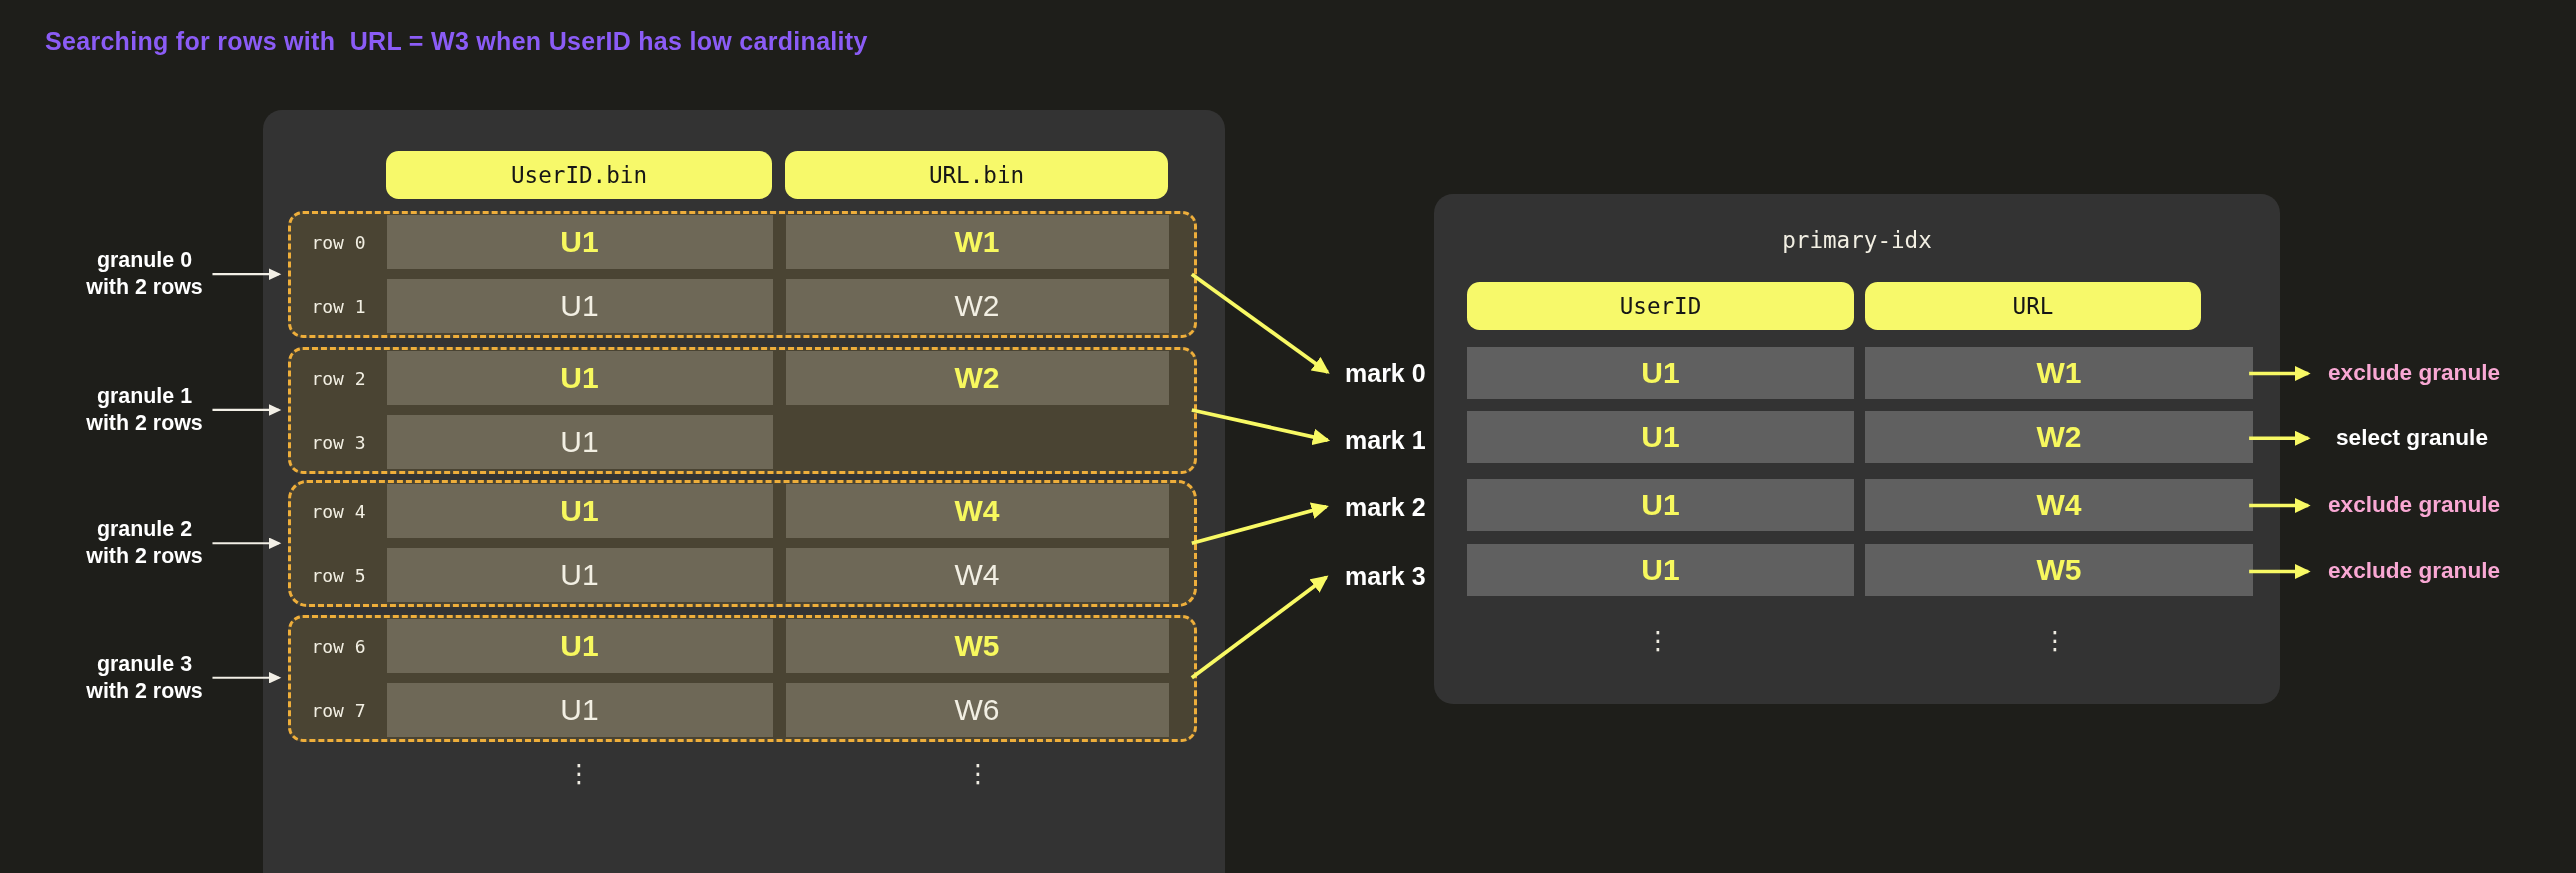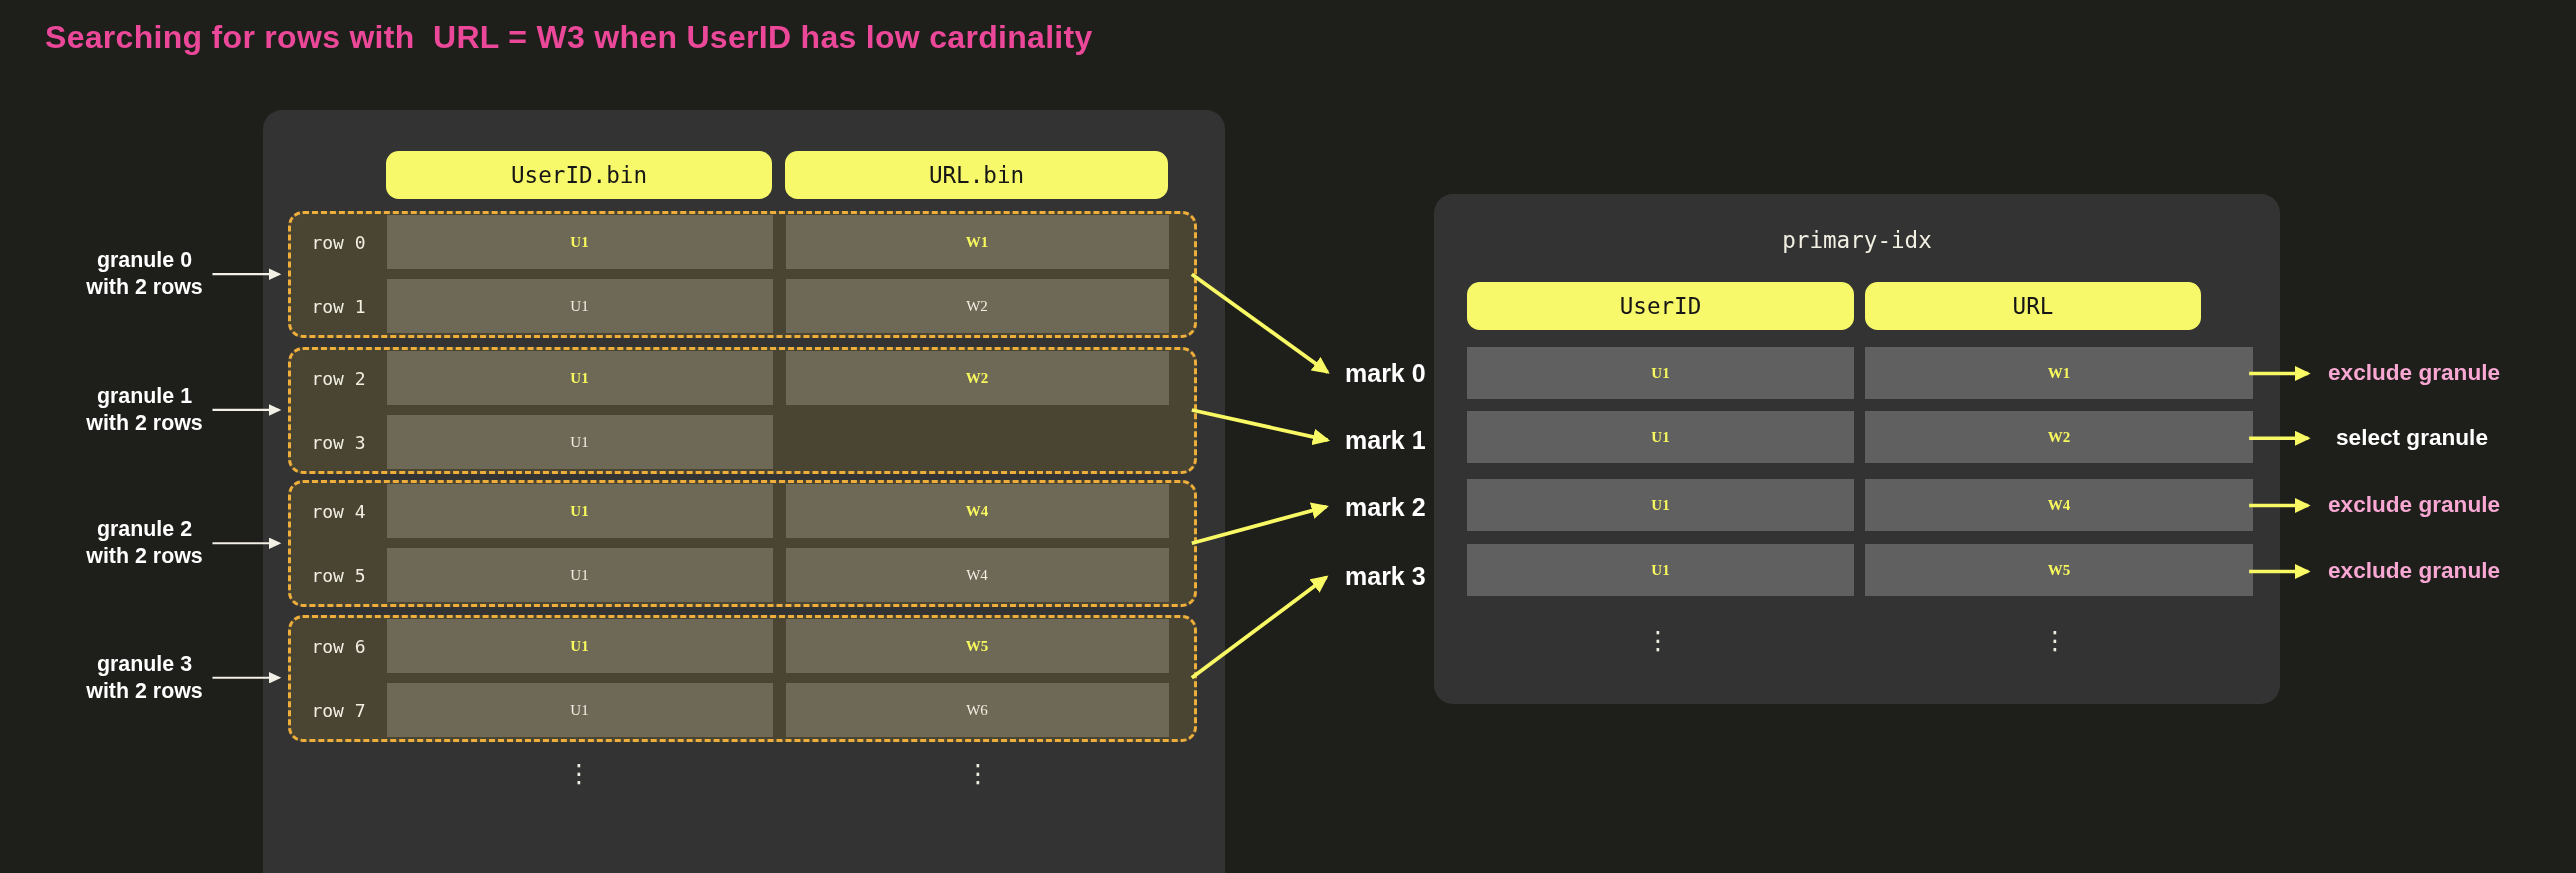--- a/index.html
+++ b/index.html
@@ -4,21 +4,21 @@
 <style>
   html,body { margin:0; padding:0; background:#1e1e1a; }
   .canvas {
     position:relative; width:2576px; height:874px; overflow:hidden;
     background:#1e1e1a; font-family:"Liberation Sans", sans-serif;
   }
   .abs { position:absolute; }
 
   
   .page-title {
-    left:45px; top:19px; font-size:32px; font-weight:bold; color:#ec4899;
+    left:45px; top:27px; font-size:25px; font-weight:bold; color:#8b5cf6;
     white-space:pre; letter-spacing:0.3px;
   }
 
   
   .panel { background:#333333; border-radius:19px; }
   .left-panel  { left:263px; top:110px; width:962px; height:789px;text-align:center; }
   .right-panel { left:1434px; top:194px; width:846px; height:510px; }
 
   
   .pill {
@@ -32,32 +32,32 @@
   .rp-pill-url    { left:431px; top:88px; width:336px; height:48px; }
 
   
   .granule {
     position:absolute; left:24.5px; width:909px; height:127px;
     box-sizing:border-box; border:3.1px dashed #eeae3b; border-radius:15px;
     background:#4a4433;
   }
   .granule.g0 { top:101px; }
   .granule.g1 { top:237px; }
-  .granule.g2 { top:370px; }
+  .granule.g2 { top:370px;border-radius:19px; }
   .granule.g3 { top:505px; }
 
   .grow-label {
     position:absolute; left:0; width:96px; height:54px;
     display:flex; align-items:center; justify-content:center;
     font-family:"DejaVu Sans Mono", monospace; font-size:18px; color:#f2efe3;
     white-space:pre;
   }
   .cell {
     position:absolute; display:flex; align-items:center; justify-content:center;
-    font-family:Liberation Serif, serif; font-size:15px; height:54px;
+    font-family:Liberation Sans, sans-serif; font-size:30px; height:54px;
   }
   .cell.c-userid { left:96px; width:386px; }
   .cell.c-url    { left:495px; width:383px; }
   .granule .cell { background:#6e6857; }
   .rtop { top:1.3px; }
   .rbot { top:65px; }
   .v-yellow { color:#f7f85e; font-weight:bold; }
   .v-white  { color:#f2efe3; }
 
   

